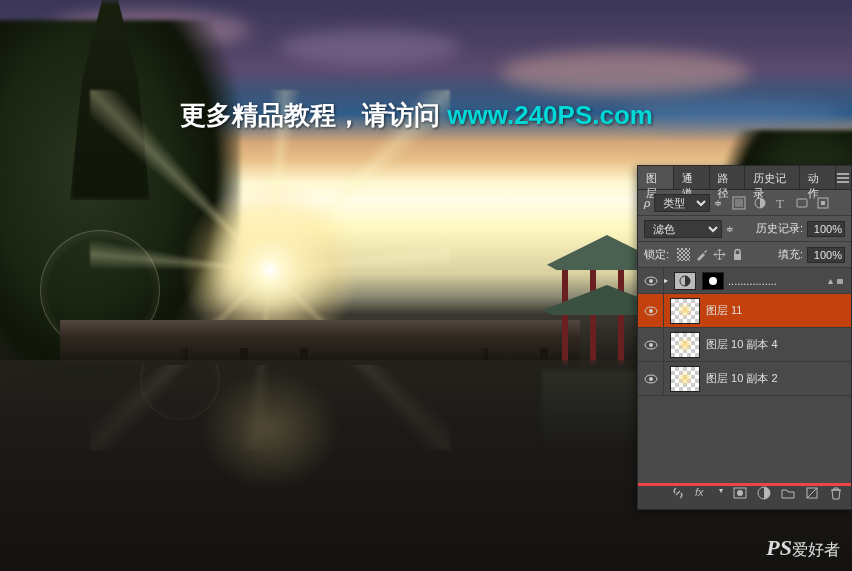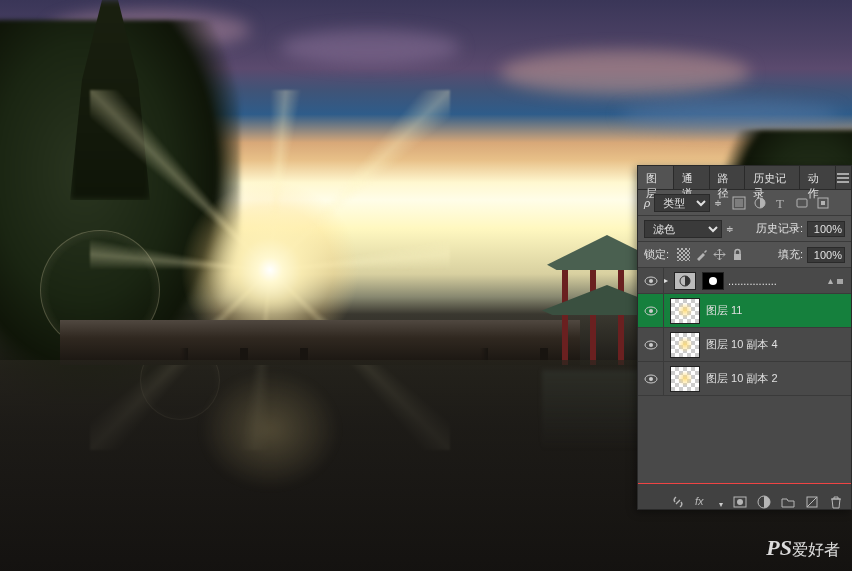--- a/index.html
+++ b/index.html
@@ -258,21 +258,21 @@
     }
     .layer-item {
       display: flex;
       align-items: center;
       height: 34px;
       border-bottom: 1px solid #3a3a3a;
       padding-right: 6px;
       cursor: pointer;
     }
     .layer-item.small { height: 26px; }
-    .layer-item.selected { background: #15803d; }
+    .layer-item.selected { background: #c2410c; }
     .layer-eye {
       width: 26px; height: 100%;
       display: flex; align-items: center; justify-content: center;
       border-right: 1px solid #3a3a3a;
       cursor: pointer;
     }
     .layer-thumb {
       width: 30px; height: 26px;
       background: #fff;
       margin: 0 6px;
@@ -309,26 +309,26 @@
     }
     .layer-name { font-size: 11px; white-space: nowrap; overflow: hidden; }
     .layer-collapsed {
       display:flex; align-items:center; margin-left:auto; font-size:10px; opacity:0.7; gap:2px;
     }
     .tri { font-size: 8px; }
     
     .panel-footer {
       height: 26px;
       display: flex;
-      align-items: flex-end;
+      align-items: flex-start;
       justify-content: flex-end;
       gap: 10px;
       padding: 0 8px;
       background: #414141;
-      border-top: 1px solid #ef4444;
+      border-top: 3px solid #ef4444;
     }
     .footer-icon { width: 14px; height: 14px; cursor: pointer; opacity: 0.85; }
     
     svg { display: block; }
   </style>
 </head>
 <body>
 
 <div class="canvas-area">
   <div class="cloud-layer">
@@ -347,20 +347,23 @@
   <div class="bridge"></div>
   <div class="pavilion">
     <div class="pav-pillars"></div>
     <div class="pav-roof2"></div>
     <div class="pav-roof1"></div>
   </div>
   <div class="water-reflection"></div>
   <div class="reflect-sun"></div>
   <div class="reflect-pav"></div>
 
+  <div class="tutorial-text">
+    <span>更多精品教程，请访问 </span><span class="url">www.240PS.com</span>
+  </div>
 
   <div class="watermark">
     <span class="ps">PS</span><span class="cn">爱好者</span>
   </div>
 </div>
 
 <div class="layers-panel">
 
   <div class="panel-tabs">
     <div class="panel-tab active">图层</div>

